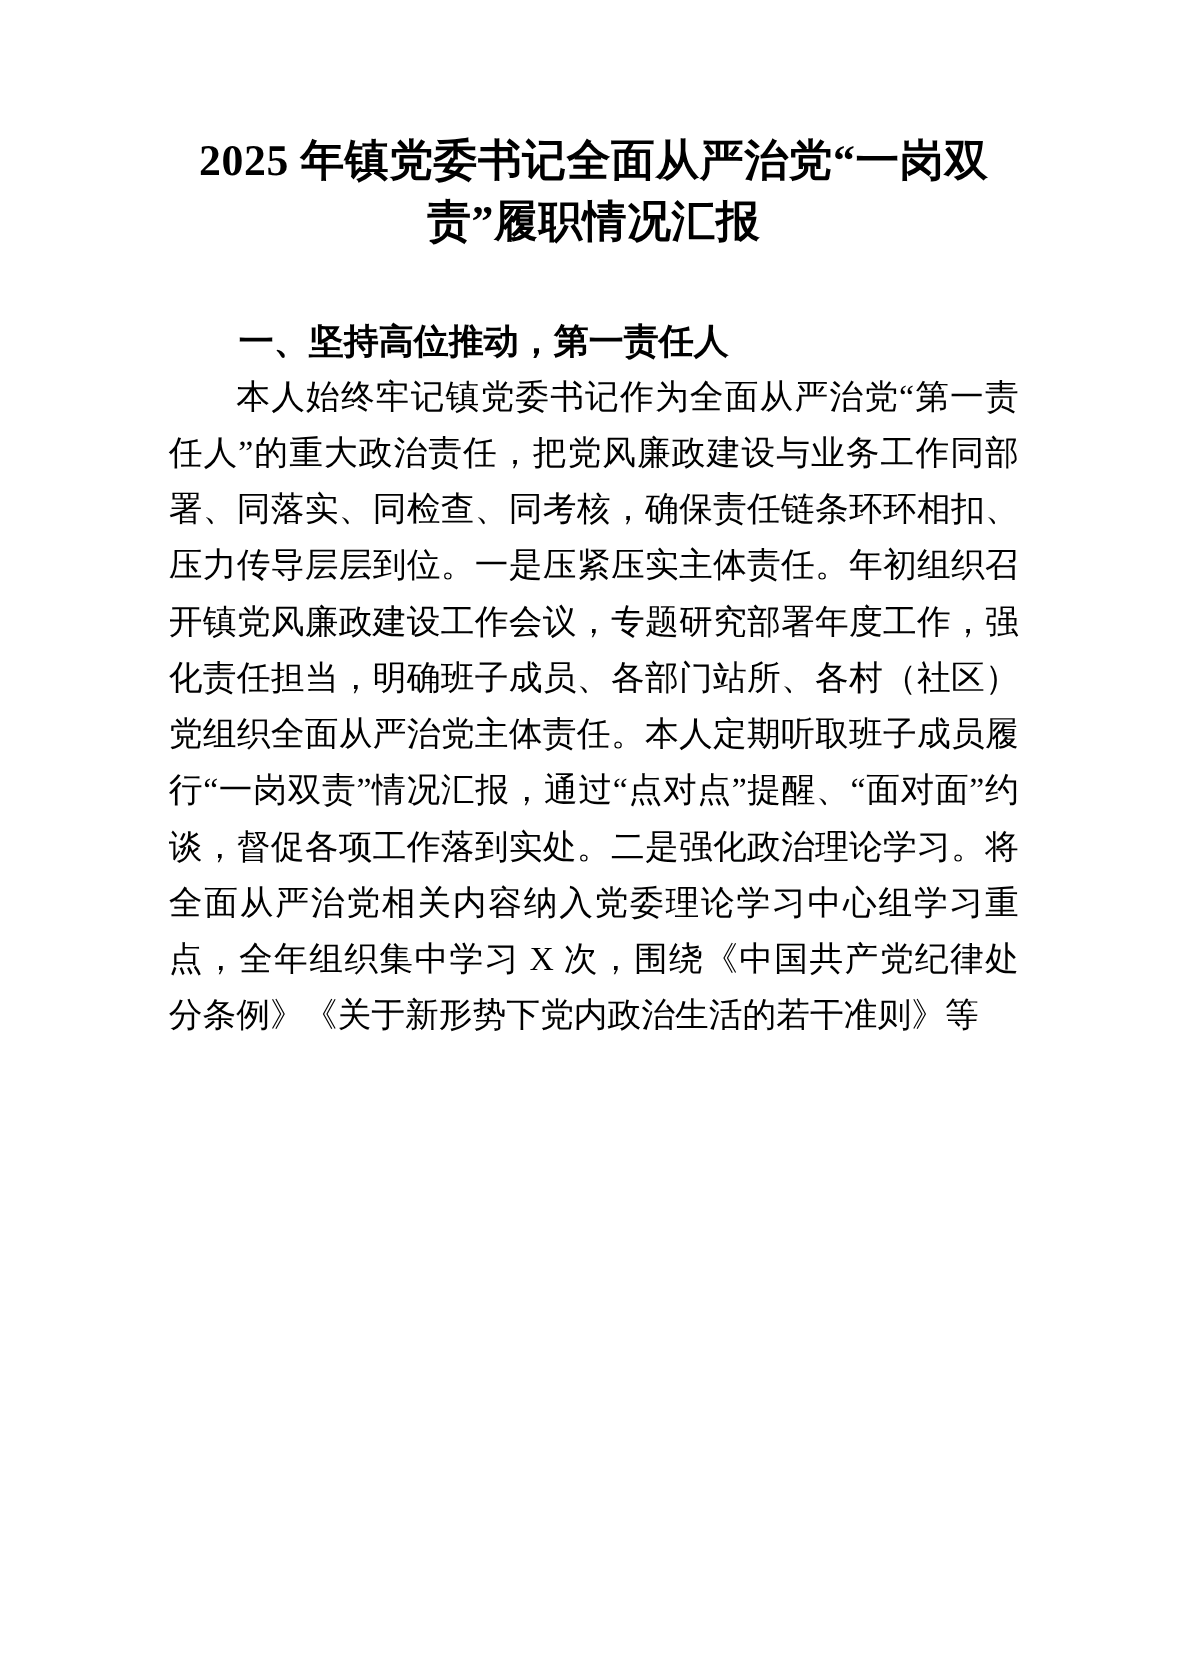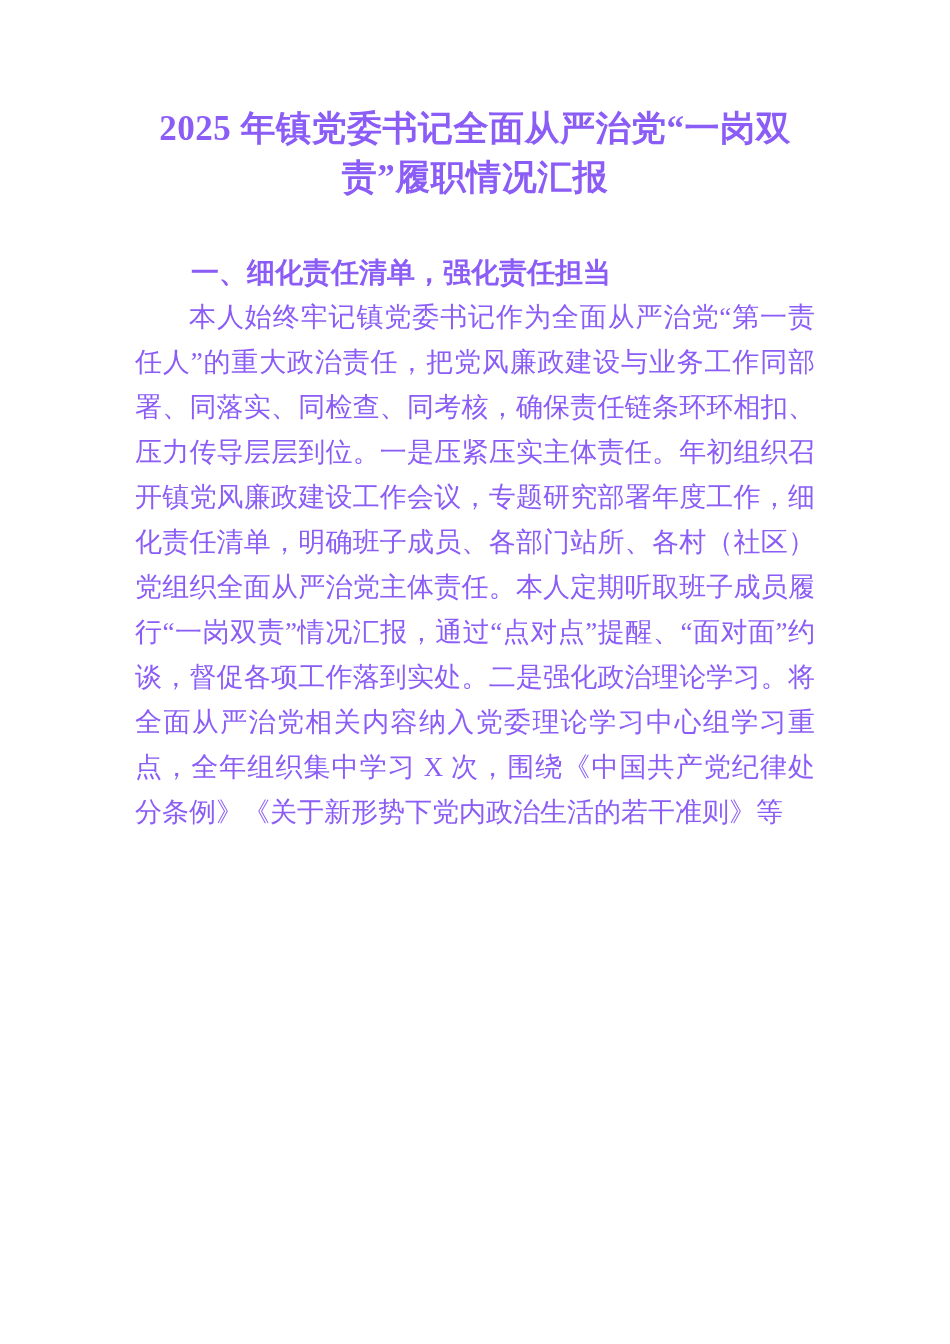--- a/index.html
+++ b/index.html
@@ -11,21 +11,21 @@
     width: 950px;
     height: 1344px;
     overflow: hidden;
   }
   .page {
     box-sizing: border-box;
     width: 950px;
     height: 1344px;
     padding: 104px 135px 0 135px;
     background: #ffffff;
-    color: #8b5cf6;
+    color: #000000;
   }
   .doc-title {
     font-family: "Liberation Serif", "DejaVu Serif", serif;
     font-weight: bold;
     font-size: 35px;
     line-height: 49px;
     text-align: center;
     max-width: 660px;
     margin: 0 auto 48px auto;
     letter-spacing: 0.5px;
@@ -48,16 +48,16 @@
     margin: 0;
   }
 </style>
 </head>
 <body>
 
 <div class="page">
   <h1 class="doc-title">2025 年镇党委书记全面从严治党“一岗双责”履职情况汇报</h1>
 
 
-  <h2 class="section-heading">一、细化责任清单，强化责任担当</h2>
+  <h2 class="section-heading">一、坚持高位推动，第一责任人</h2>
 
-  <p class="body-text">本人始终牢记镇党委书记作为全面从严治党“第一责任人”的重大政治责任，把党风廉政建设与业务工作同部署、同落实、同检查、同考核，确保责任链条环环相扣、压力传导层层到位。一是压紧压实主体责任。年初组织召开镇党风廉政建设工作会议，专题研究部署年度工作，细化责任清单，明确班子成员、各部门站所、各村（社区）党组织全面从严治党主体责任。本人定期听取班子成员履行“一岗双责”情况汇报，通过“点对点”提醒、“面对面”约谈，督促各项工作落到实处。二是强化政治理论学习。将全面从严治党相关内容纳入党委理论学习中心组学习重点，全年组织集中学习 X 次，围绕《中国共产党纪律处分条例》《关于新形势下党内政治生活的若干准则》等</p>
+  <p class="body-text">本人始终牢记镇党委书记作为全面从严治党“第一责任人”的重大政治责任，把党风廉政建设与业务工作同部署、同落实、同检查、同考核，确保责任链条环环相扣、压力传导层层到位。一是压紧压实主体责任。年初组织召开镇党风廉政建设工作会议，专题研究部署年度工作，强化责任担当，明确班子成员、各部门站所、各村（社区）党组织全面从严治党主体责任。本人定期听取班子成员履行“一岗双责”情况汇报，通过“点对点”提醒、“面对面”约谈，督促各项工作落到实处。二是强化政治理论学习。将全面从严治党相关内容纳入党委理论学习中心组学习重点，全年组织集中学习 X 次，围绕《中国共产党纪律处分条例》《关于新形势下党内政治生活的若干准则》等</p>
 </div>
 
 </body></html>

